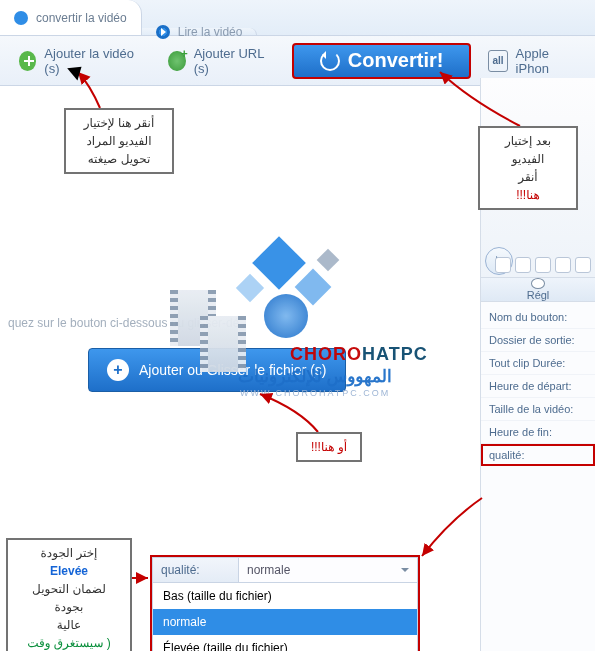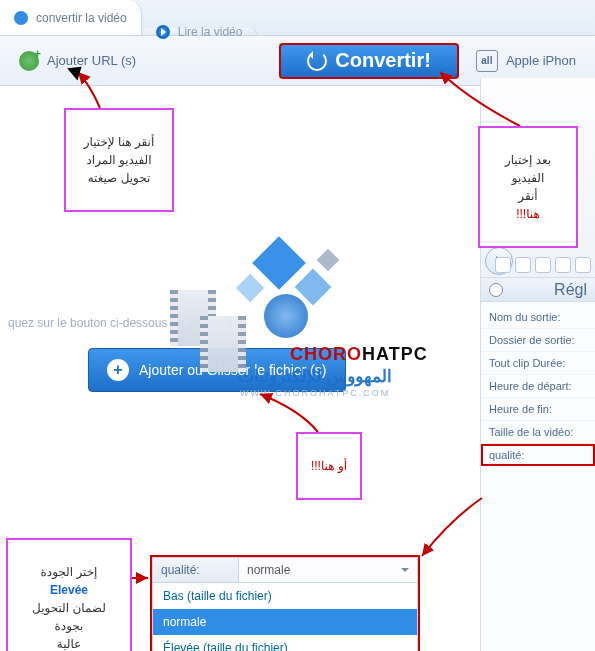--- a/index.html
+++ b/index.html
@@ -36,53 +36,53 @@
   .add-file { margin:18px 0 0 80px; display:inline-flex; align-items:center; gap:10px; background:linear-gradient(#3e97ed,#1e6fc9); color:#fff; font-size:14px; padding:10px 18px; border-radius:4px; border:1px solid #1a5ea6; cursor:pointer; }
   .add-file .plus { width:22px;height:22px;border-radius:50%;background:#fff;color:#1e6fc9;display:flex;align-items:center;justify-content:center;font-weight:bold;font-size:16px;}
 
   
   .side { position:absolute; right:0; top:78px; width:115px; bottom:0; border-left:1px solid #d5dde8; background:#fbfcfe; }
   .preview { height:200px; border-bottom:1px solid #d5dde8; background:linear-gradient(#fdfdfe,#eef3f9); position:relative;}
   .pcontrols { position:absolute; bottom:4px; left:4px; right:4px; display:flex; gap:4px; justify-content:flex-end;}
   .pctl{width:16px;height:16px;border:1px solid #b9c6d8;border-radius:3px;background:#fff;}
   .playbtn{width:28px;height:28px;border-radius:50%;border:1px solid #9ab3d4;background:linear-gradient(#f5f9fd,#dde9f6);position:absolute;left:4px;bottom:2px;}
   .playbtn::after{content:"";position:absolute;left:10px;top:8px;border-left:8px solid #5a7ba3;border-top:6px solid transparent;border-bottom:6px solid transparent;}
-  .panel-head{background:linear-gradient(#eef4fb,#dfe9f5);height:24px;border-bottom:1px solid #d5dde8;display:flex;align-items:center;padding:0 8px;color:#4e6c8f;font-size:16px;justify-content:space-between;}
+  .panel-head{background:linear-gradient(#eef4fb,#dfe9f5);height:24px;border-bottom:1px solid #d5dde8;display:flex;align-items:center;padding:0 8px;color:#4e6c8f;font-size:11px;justify-content:space-between;flex-direction:column;}
   .gear{width:14px;height:14px;border-radius:50%;border:1px solid #7a8da3;background:#fff;}
   .fields{padding:4px 0;}
   .frow{padding:5px 8px;font-size:11px;color:#4e6c8f;border-bottom:1px solid #f0f3f8;}
   .frow.hl{border:2px solid #c40000;padding:3px 6px;}
 
   
   .qpanel{position:absolute;left:150px;top:555px;width:270px;border:2px solid #c40000;background:#fff;}
   .qhead{display:flex;align-items:center;background:linear-gradient(#f1f5fb,#e4ecf6);border:1px solid #c9d4e4;}
   .qlabel{width:85px;padding:5px 8px;color:#4e6c8f;font-size:12px;}
   .qsel{flex:1;padding:5px 8px;border-left:1px solid #c9d4e4;color:#556;position:relative;background:#fdfdff;}
   .qsel::after{content:"";position:absolute;right:8px;top:10px;border:4px solid transparent;border-top-color:#7a8da3;}
   .qlist{border:1px solid #c9d4e4;border-top:none;}
-  .qopt{padding:6px 10px;font-size:12px;color:#0369a1;}
+  .qopt{padding:6px 10px;font-size:12px;color:#000000;}
   .qopt.sel{background:#2f8de6;color:#fff;}
 
   
-  .anno{position:absolute;border:2px solid #d946ef;background:#fff;padding:23px 8px;font-size:12px;text-align:center;line-height:1.5;color:#c40000;z-index:20;}
+  .anno{position:absolute;border:2px solid #737373;background:#fff;padding:4px 8px;font-size:12px;text-align:center;line-height:1.5;color:#c40000;z-index:20;}
   .anno .blue{color:#1464d6;font-weight:bold;text-align:right;}
   .anno .green{color:#0a8f3c;}
   .anno .black{color:#333;}
   svg.arrows{position:absolute;left:0;top:0;width:595px;height:651px;pointer-events:none;z-index:15;}
 
   
   .logo{position:absolute;left:170px;top:160px;width:230px;height:170px;opacity:0.95;}
   .logo .sq{position:absolute;transform:rotate(45deg);background:#2f8de6;}
   .logo .s1{width:38px;height:38px;left:90px;top:6px;}
   .logo .s2{width:26px;height:26px;left:130px;top:36px;background:#7ab6ef;}
   .logo .s3{width:20px;height:20px;left:70px;top:40px;background:#a8d0f5;}
   .logo .s4{width:16px;height:16px;left:150px;top:14px;background:#4e6c8f;opacity:.5;}
   .logo .drop{position:absolute;left:94px;top:56px;width:44px;height:44px;border-radius:50%;background:radial-gradient(#7ab6ef,#1e6fc9);}
   .logo .txt1{position:absolute;left:120px;top:106px;font-family:Arial;font-weight:bold;font-size:18px;letter-spacing:1px;}
-  .logo .txt1 .c1{color:#c40000;} .logo .txt1 .c2{color:#000000;}
+  .logo .txt1 .c1{color:#c40000;} .logo .txt1 .c2{color:#0c4a6e;}
   .logo .txt2{position:absolute;left:68px;top:128px;font-size:17px;color:#1e6fc9;direction:rtl;font-weight:bold;}
   .logo .txt3{position:absolute;left:70px;top:150px;font-size:9px;color:#9ab3d4;letter-spacing:2px;}
   .film{position:absolute;width:46px;height:56px;background:linear-gradient(#e8edf3,#cfd8e3);border-radius:4px;}
   .film::before,.film::after{content:"";position:absolute;top:0;bottom:0;width:8px;background:repeating-linear-gradient(#8a9bb0 0 4px,#e8edf3 4px 8px);}
   .film::before{left:0;} .film::after{right:0;}
   .f1{left:0;top:52px;} .f2{left:30px;top:78px;}
 
   .cursor{position:absolute;left:70px;top:60px;width:16px;height:20px;z-index:30;}
   .cursor::before{content:"";position:absolute;border:8px solid transparent;border-left:12px solid #000;transform:rotate(-40deg);}
 </style>
@@ -94,20 +94,24 @@
     <span class="t-icon convert"></span>
     <span>convertir la vidéo</span>
   </div>
   <div class="tab inactive">
     <span class="t-icon play"></span>
     <span>Lire la vidéo</span>
   </div>
 </div>
 
 <div class="toolbar">
+  <div class="tbtn">
+    <span class="bicon plus-icon"></span>
+    <span>Ajouter la vidéo (s)</span>
+  </div>
   <div class="tbtn">
     <span class="bicon globe-icon"></span>
     <span>Ajouter URL (s)</span>
   </div>
   <div style="flex:1"></div>
   <div class="tbtn primary">
     <span class="bicon refresh-icon"></span>
     <span>Convertir!</span>
   </div>
   <div class="tbtn">
@@ -147,26 +151,26 @@
       <span class="pctl"></span>
       <span class="pctl"></span>
       <span class="pctl"></span>
     </div>
   </div>
   <div class="panel-head">
     <span class="gear"></span>
     <span>Régl</span>
   </div>
   <div class="fields">
-    <div class="frow">Nom du sortie:</div>
+    <div class="frow">Nom du bouton:</div>
     <div class="frow">Dossier de sortie:</div>
     <div class="frow">Tout clip Durée:</div>
     <div class="frow">Heure de départ:</div>
+    <div class="frow">Taille de la vidéo:</div>
     <div class="frow">Heure de fin:</div>
-    <div class="frow">Taille de la vidéo:</div>
     <div class="frow hl">qualité:</div>
   </div>
 </div>
 
 <div class="qpanel">
   <div class="qhead">
     <div class="qlabel">qualité:</div>
     <div class="qsel">normale</div>
   </div>
   <div class="qlist">

